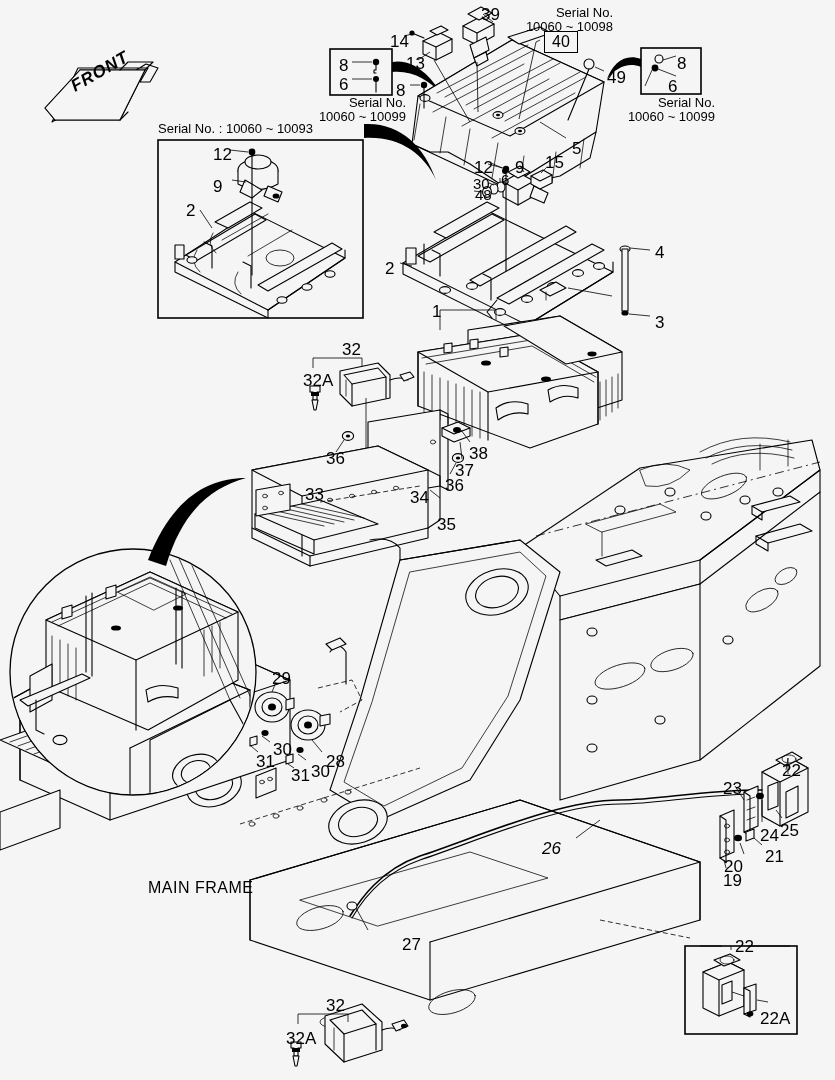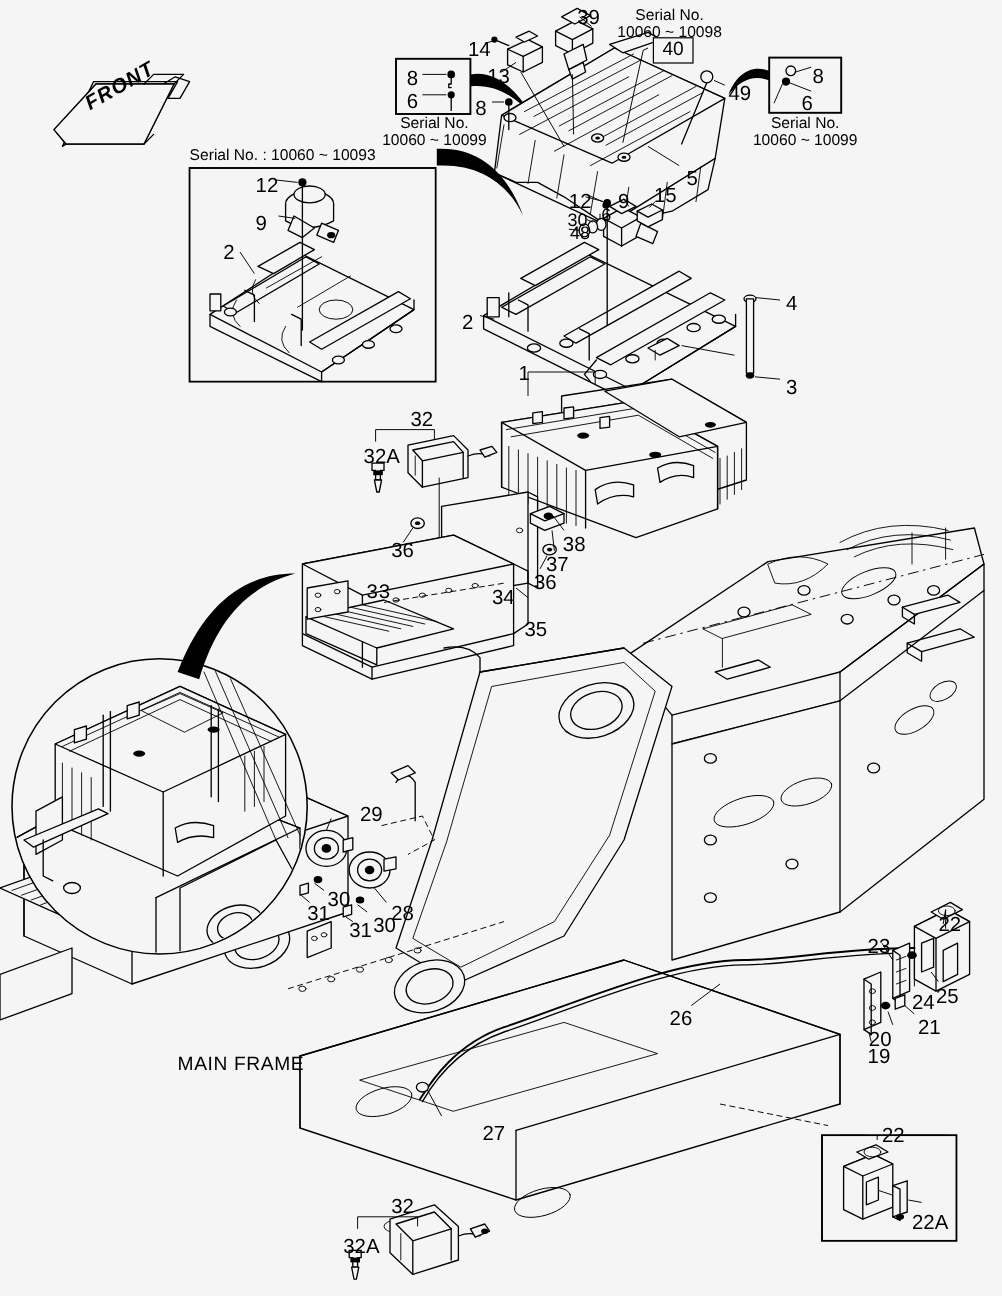--- a/index.html
+++ b/index.html
@@ -17,21 +17,21 @@
   .lbl{
     position:absolute;
     font-family:"Liberation Sans", sans-serif;
     color:#000;
     white-space:nowrap;
     line-height:1.08;
     user-select:none;
   }
   .cal{font-size:17px;}
   .cal-sm{font-size:15px;}
-  .ser{font-size:13px;text-align:center;}
+  .ser{font-size:13px;text-align:right;}
   .mainframe{font-size:16px;letter-spacing:.5px;margin-top:38px;}
   .boxnum{
     font-size:16px;
     border:1.6px solid #000;
     padding:1px 7px 2px 7px;
     background:#f5f5f5;
   }
   .frontword{
     font-size:17px;
     font-style:italic;
@@ -699,37 +699,37 @@
       <div class="lbl cal" style="left: 385px; top: 260px;">2</div>
       <div class="lbl cal" style="left: 655px; top: 244px;">4</div>
       <div class="lbl cal" style="left: 655px; top: 314px;">3</div>
       <div class="lbl cal" style="left: 432px; top: 303px;">1</div>
       <div class="lbl cal" style="left: 342px; top: 341px;">32</div>
       <div class="lbl cal" style="left: 303px; top: 372px;">32A</div>
       <div class="lbl cal" style="left: 326px; top: 450px;">36</div>
       <div class="lbl cal" style="left: 469px; top: 445px;">38</div>
       <div class="lbl cal" style="left: 455px; top: 462px;">37</div>
       <div class="lbl cal" style="left: 445px; top: 477px;">36</div>
-      <div class="lbl cal" style="left: 305px; top: 486px; font-family: Liberation Mono, monospace;">33</div>
+      <div class="lbl cal" style="left: 305px; top: 486px;">33</div>
       <div class="lbl cal" style="left: 410px; top: 489px;">34</div>
       <div class="lbl cal" style="left: 437px; top: 501px; margin-top: 15px;">35</div>
-      <div class="lbl cal" style="left: 272px; top: 670px; margin-left: 28px;">29</div>
+      <div class="lbl cal" style="left: 272px; top: 670px;">29</div>
       <div class="lbl cal" style="left: 273px; top: 741px;">30</div>
       <div class="lbl cal" style="left: 256px; top: 753px;">31</div>
       <div class="lbl cal" style="left: 326px; top: 753px;">28</div>
       <div class="lbl cal" style="left: 291px; top: 767px;">31</div>
       <div class="lbl cal" style="left: 311px; top: 763px;">30</div>
       <div class="lbl cal" style="left: 782px; top: 762px;">22</div>
       <div class="lbl cal" style="left: 723px; top: 780px;">23</div>
       <div class="lbl cal" style="left: 760px; top: 827px;">24</div>
       <div class="lbl cal" style="left: 780px; top: 822px;">25</div>
       <div class="lbl cal" style="left: 765px; top: 848px;">21</div>
       <div class="lbl cal" style="left: 724px; top: 858px;">20</div>
       <div class="lbl cal" style="left: 723px; top: 872px;">19</div>
-      <div class="lbl cal" style="left: 558px; top: 840px;">26</div>
+      <div class="lbl cal" style="left: 542px; top: 840px; font-style: italic;">26</div>
       <div class="lbl cal" style="left: 362px; top: 936px; margin-left: 40px;">27</div>
       <div class="lbl cal" style="left: 326px; top: 997px;">32</div>
       <div class="lbl cal" style="left: 286px; top: 1030px;">32A</div>
       <div class="lbl cal" style="left: 735px; top: 938px;">22</div>
       <div class="lbl cal" style="left: 760px; top: 1010px;">22A</div>
     </div>
 
 <div class="lbl frontword" style="left:68px;top:80px;transform:rotate(-30deg);transform-origin:left top;">FRONT</div>
 
 <div class="lbl mainframe" style="left:148px;top:841px;">MAIN FRAME</div>

